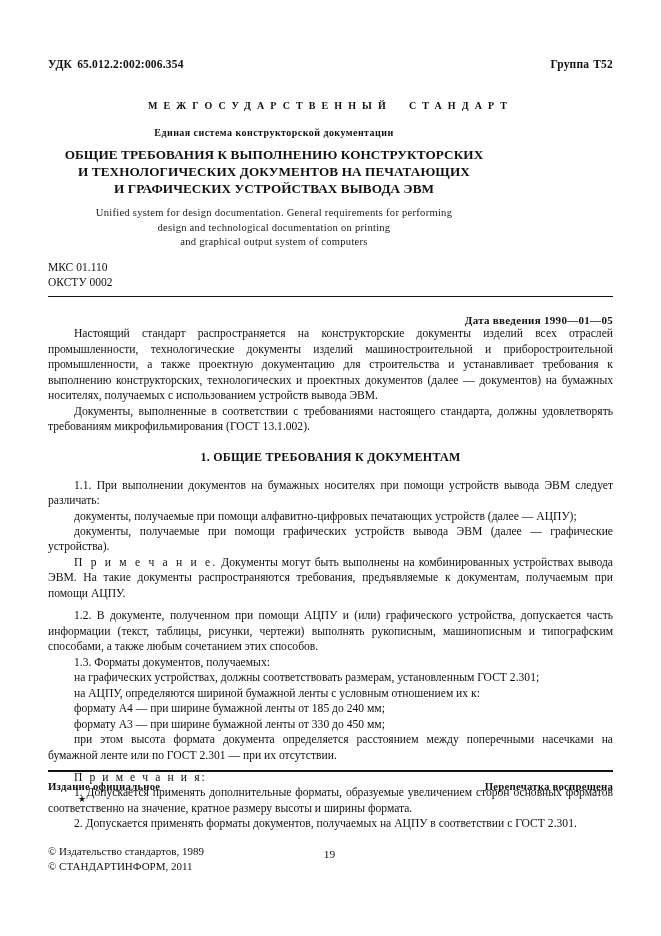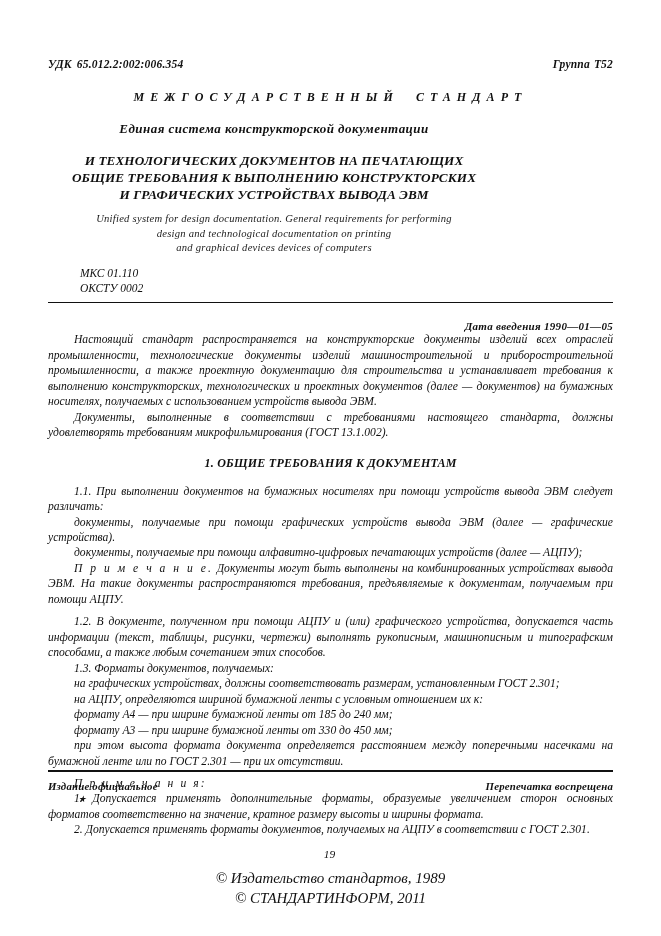--- a/index.html
+++ b/index.html
@@ -16,62 +16,61 @@
     position: relative;
     overflow: hidden;
   }
 
   .page {
     position: relative;
     width: 661px;
     height: 936px;
     box-sizing: border-box;
     padding: 0 48px;
-    font-style: italic;
   }
 
   
   .meta-row {
     display: flex;
     justify-content: space-between;
     align-items: baseline;
     padding-top: 58px;
     font-weight: bold;
     font-size: 11.5px;
     letter-spacing: 0.2px;
   }
   .meta-udk .udk-label { margin-right: 5px; }
   .meta-group .grp-label { margin-right: 4px; }
 
   
   .banner {
-    margin-top: 20px;
-    text-align: center;
-    font-weight: bold;
-    font-size: 12px;
+    margin-top: 30px;
+    text-align: center;
+    font-weight: bold;
+    font-size: 10px;
   }
   .banner .w1 { letter-spacing: 6.1px; }
   .banner .gap { display: inline-block; width: 17px; }
   .banner .w2 { letter-spacing: 6.1px; }
 
   
   .title-block {
     display: flex;
     align-items: flex-start;
     margin-top: 16px;
   }
   .title-left {
     width: 452px;
     text-align: center;
   }
   .title-sys {
     font-weight: bold;
-    font-size: 13px;
+    font-size: 10px;
     letter-spacing: 0.45px;
-    margin-bottom: 15px;
+    margin-bottom: 8px;
   }
   .title-main {
     font-weight: bold;
     font-size: 13.2px;
     line-height: 1.29;
     letter-spacing: 0.1px;
   }
   .title-en {
     margin-top: 9px;
     font-size: 10.6px;
@@ -87,21 +86,20 @@
     font-weight: bold;
     font-size: 13.5px;
     line-height: 1.3;
   }
 
   
   .codes {
     margin-top: 10px;
     font-size: 11.5px;
     line-height: 1.32;
-    margin-left: 32px;
   }
   .codes .code-line .ck { margin-right: 3px; }
 
   .rule-thin {
     border: 0;
     border-top: 1px solid #111;
     margin: 6px 0 0 0;
   }
   .rule-thick {
     border: 0;
@@ -161,24 +159,24 @@
     font-size: 10.8px;
     padding-top: 8px;
     letter-spacing: 0.2px;
   }
   .star {
     font-size: 9px;
     margin-top: 2px;
     padding-left: 30px;
   }
   .copyright {
-    text-align: center;
-    font-size: 15px;
+    text-align: left;
+    font-size: 11px;
     line-height: 1.36;
-    margin-top: 64px;
+    margin-top: 40px;
   }
   .page-num {
     position: absolute;
     top: 848px;
     left: 0;
     right: 2px;
     text-align: center;
     font-size: 11.4px;
   }
 </style>
@@ -197,28 +195,28 @@
   </div>
 
   <div class="banner">
     <span class="w1">МЕЖГОСУДАРСТВЕННЫЙ</span><span class="gap"></span><span class="w2">СТАНДАРТ</span>
   </div>
 
   <div class="title-block">
     <div class="title-left">
       <div class="title-sys">Единая система конструкторской документации</div>
       <div class="title-main">
+        <div>ОБЩИЕ ТРЕБОВАНИЯ К ВЫПОЛНЕНИЮ КОНСТРУКТОРСКИХ</div>
         <div>И ТЕХНОЛОГИЧЕСКИХ ДОКУМЕНТОВ НА ПЕЧАТАЮЩИХ</div>
-        <div>ОБЩИЕ ТРЕБОВАНИЯ К ВЫПОЛНЕНИЮ КОНСТРУКТОРСКИХ</div>
         <div>И ГРАФИЧЕСКИХ УСТРОЙСТВАХ ВЫВОДА ЭВМ</div>
       </div>
       <div class="title-en">
         <div>Unified system for design documentation. General requirements for performing</div>
         <div>design and technological documentation on printing</div>
-        <div>and graphical devices devices of computers</div>
+        <div>and graphical output system of computers</div>
       </div>
     </div>
   </div>
 
   <div class="codes">
     <div class="code-line">
       <span class="ck">МКС</span><span>01.110</span>
     </div>
     <div class="code-line">
       <span class="ck">ОКСТУ</span><span>0002</span>
@@ -229,22 +227,22 @@
 
   <div class="date-intro">Дата введения 1990—01—05</div>
 
   <div class="body-text">
     <p>Настоящий стандарт распространяется на конструкторские документы изделий всех отраслей промышленности, технологические документы изделий машиностроительной и приборостроительной промышленности, а также проектную документацию для строительства и устанавливает требования к выполнению конструкторских, технологических и проектных документов (далее — документов) на бумажных носителях, получаемых с использованием устройств вывода ЭВМ.</p>
     <p>Документы, выполненные в соответствии с требованиями настоящего стандарта, должны удовлетворять требованиям микрофильмирования (ГОСТ 13.1.002).</p>
 
     <div class="section-head">1. ОБЩИЕ ТРЕБОВАНИЯ К ДОКУМЕНТАМ</div>
 
     <p>1.1. При выполнении документов на бумажных носителях при помощи устройств вывода ЭВМ следует различать:</p>
+    <p>документы, получаемые при помощи алфавитно-цифровых печатающих устройств (далее — АЦПУ);</p>
     <p>документы, получаемые при помощи графических устройств вывода ЭВМ (далее — графические устройства).</p>
-    <p>документы, получаемые при помощи алфавитно-цифровых печатающих устройств (далее — АЦПУ);</p>
 
     <div class="note-blk">
       <p><span class="spaced">П р и м е ч а н и е.</span><span> Документы могут быть выполнены на комбинированных устройствах вывода ЭВМ. На такие документы распространяются требования, предъявляемые к документам, получаемым при помощи АЦПУ.</span></p>
     </div>
 
     <div class="gap-s"></div>
 
     <p>1.2. В документе, полученном при помощи АЦПУ и (или) графического устройства, допускается часть информации (текст, таблицы, рисунки, чертежи) выполнять рукописным, машинописным и типографским способами, а также любым сочетанием этих способов.</p>
     <p>1.3. Форматы документов, получаемых:</p>
     <p>на графических устройствах, должны соответствовать  размерам, установленным ГОСТ 2.301;</p>

